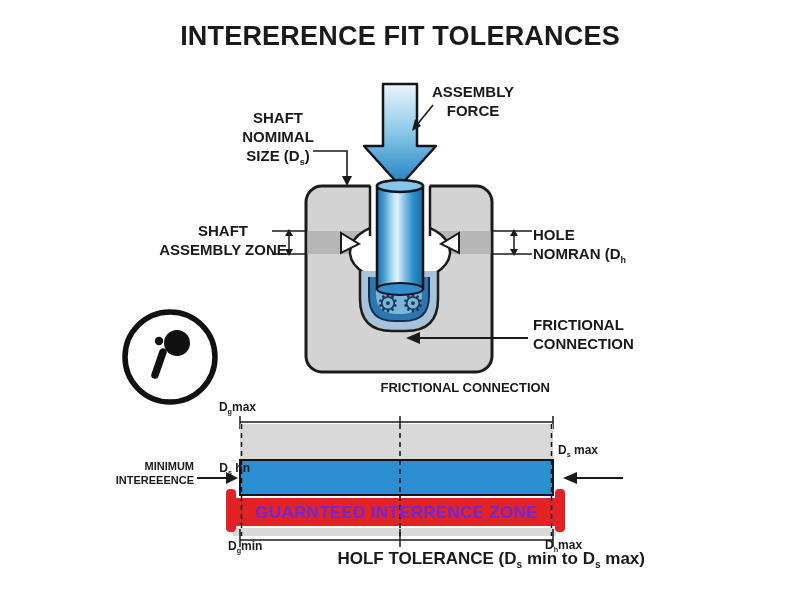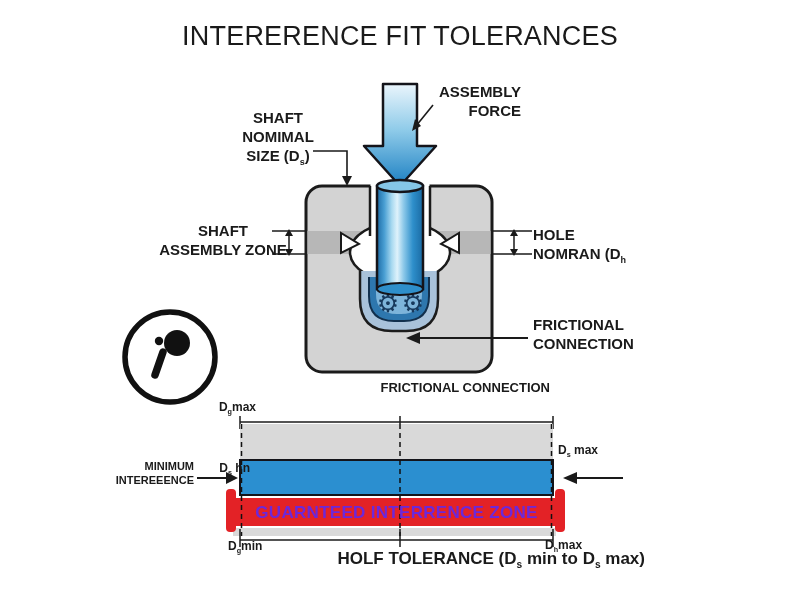--- a/index.html
+++ b/index.html
@@ -6,22 +6,22 @@
   #canvas{position:relative;width:800px;height:600px;background:#ffffff;overflow:hidden;
           font-family:"Liberation Sans",sans-serif;color:#1a1a1a;}
   svg{position:absolute;left:0;top:0;}
   .lbl{position:absolute;line-height:1.28;white-space:nowrap;}
   .ctr{text-align:center;}
   .rgt{text-align:right;}
   .t15{font-size:15px;font-weight:600;}
   .t13{font-size:11px;font-weight:600;}
   .t12{font-size:12px;font-weight:600;}
   sub{font-size:0.6em;line-height:0;}
-  #title{left:0;right:0;top:19px;text-align:center;font-size:27px;font-weight:400;letter-spacing:0.2px;}
-  #assembly-force{left:425px;top:82px;width:96px;text-align:right;}
+  #title{left:0;right:0;top:19px;text-align:center;font-size:27px;font-weight:700;letter-spacing:0.2px;}
+  #assembly-force{left:425px;top:82px;width:96px;}
   #shaft-nominal-size{left:232px;top:108px;width:92px;}
   #shaft-nominal-zone{left:145px;top:221px;width:156px;}
   #hole-nomran{left:533px;top:225px;}
   #frictional-upper{left:533px;top:315px;}
   #chart-header{left:250px;top:380px;width:300px;text-align:right;font-size:13px;font-weight:700;}
   #ds-max-tl{left:190px;top:400px;width:66px;}
   #ds-hn{left:188px;top:461px;width:62px;}
   #ds-max-r{left:558px;top:443px;}
   #min-interference{left:88px;top:459px;width:106px;}
   #max-interference{left:608px;top:463px;}

